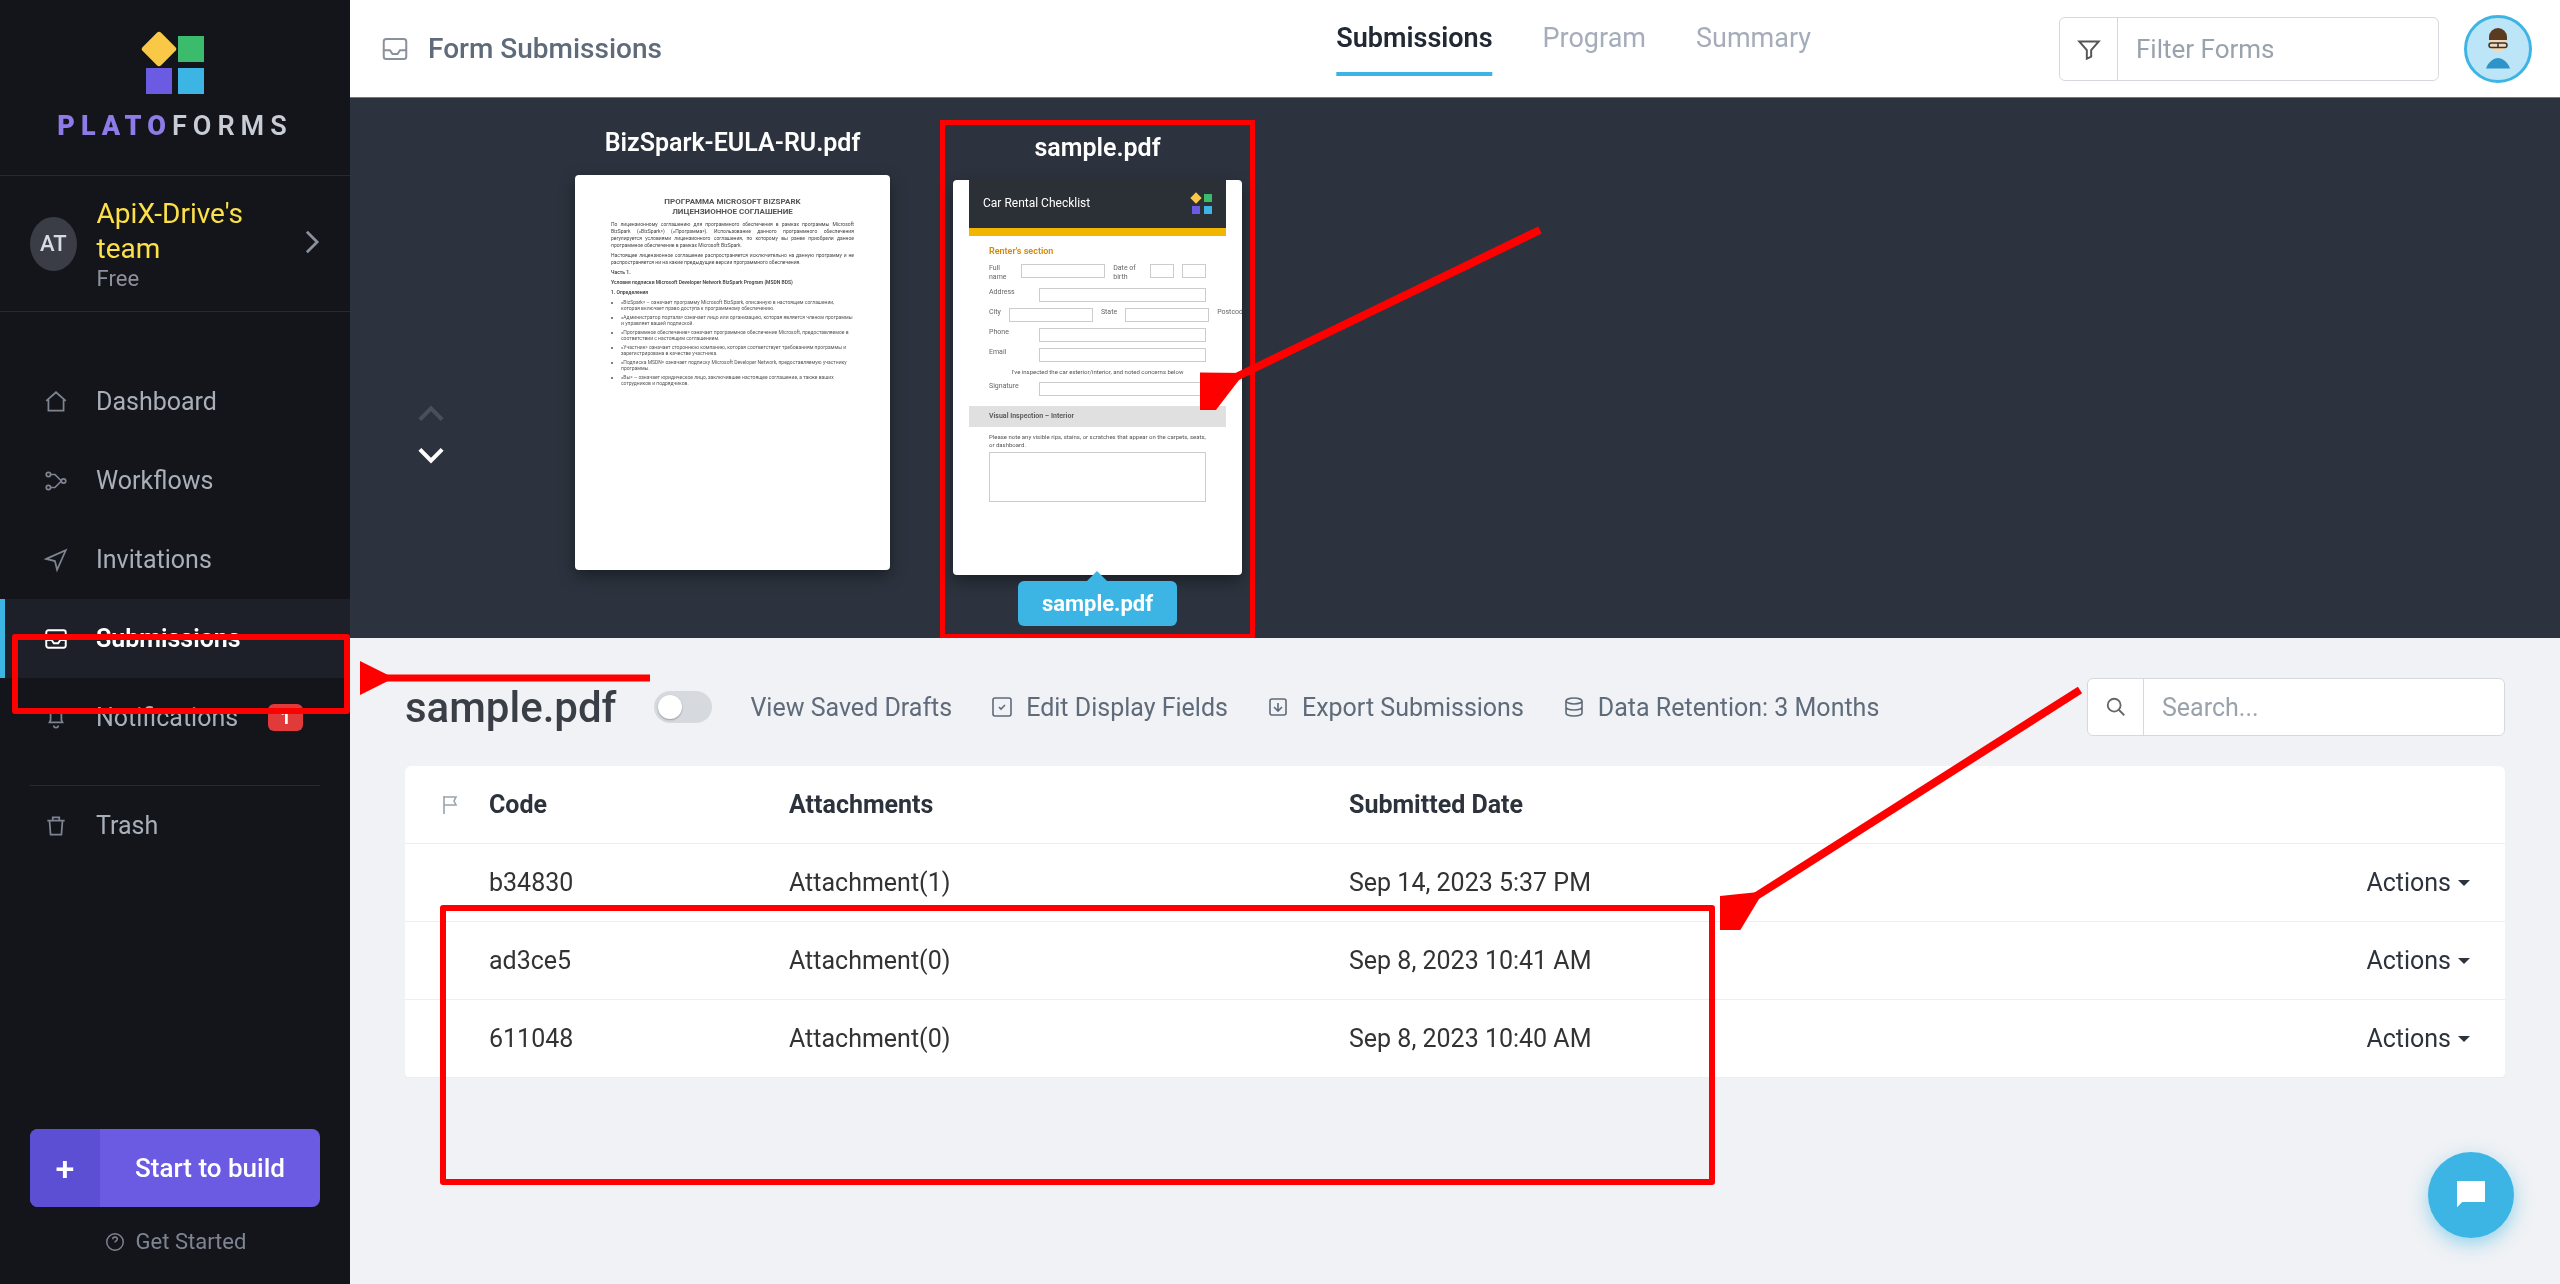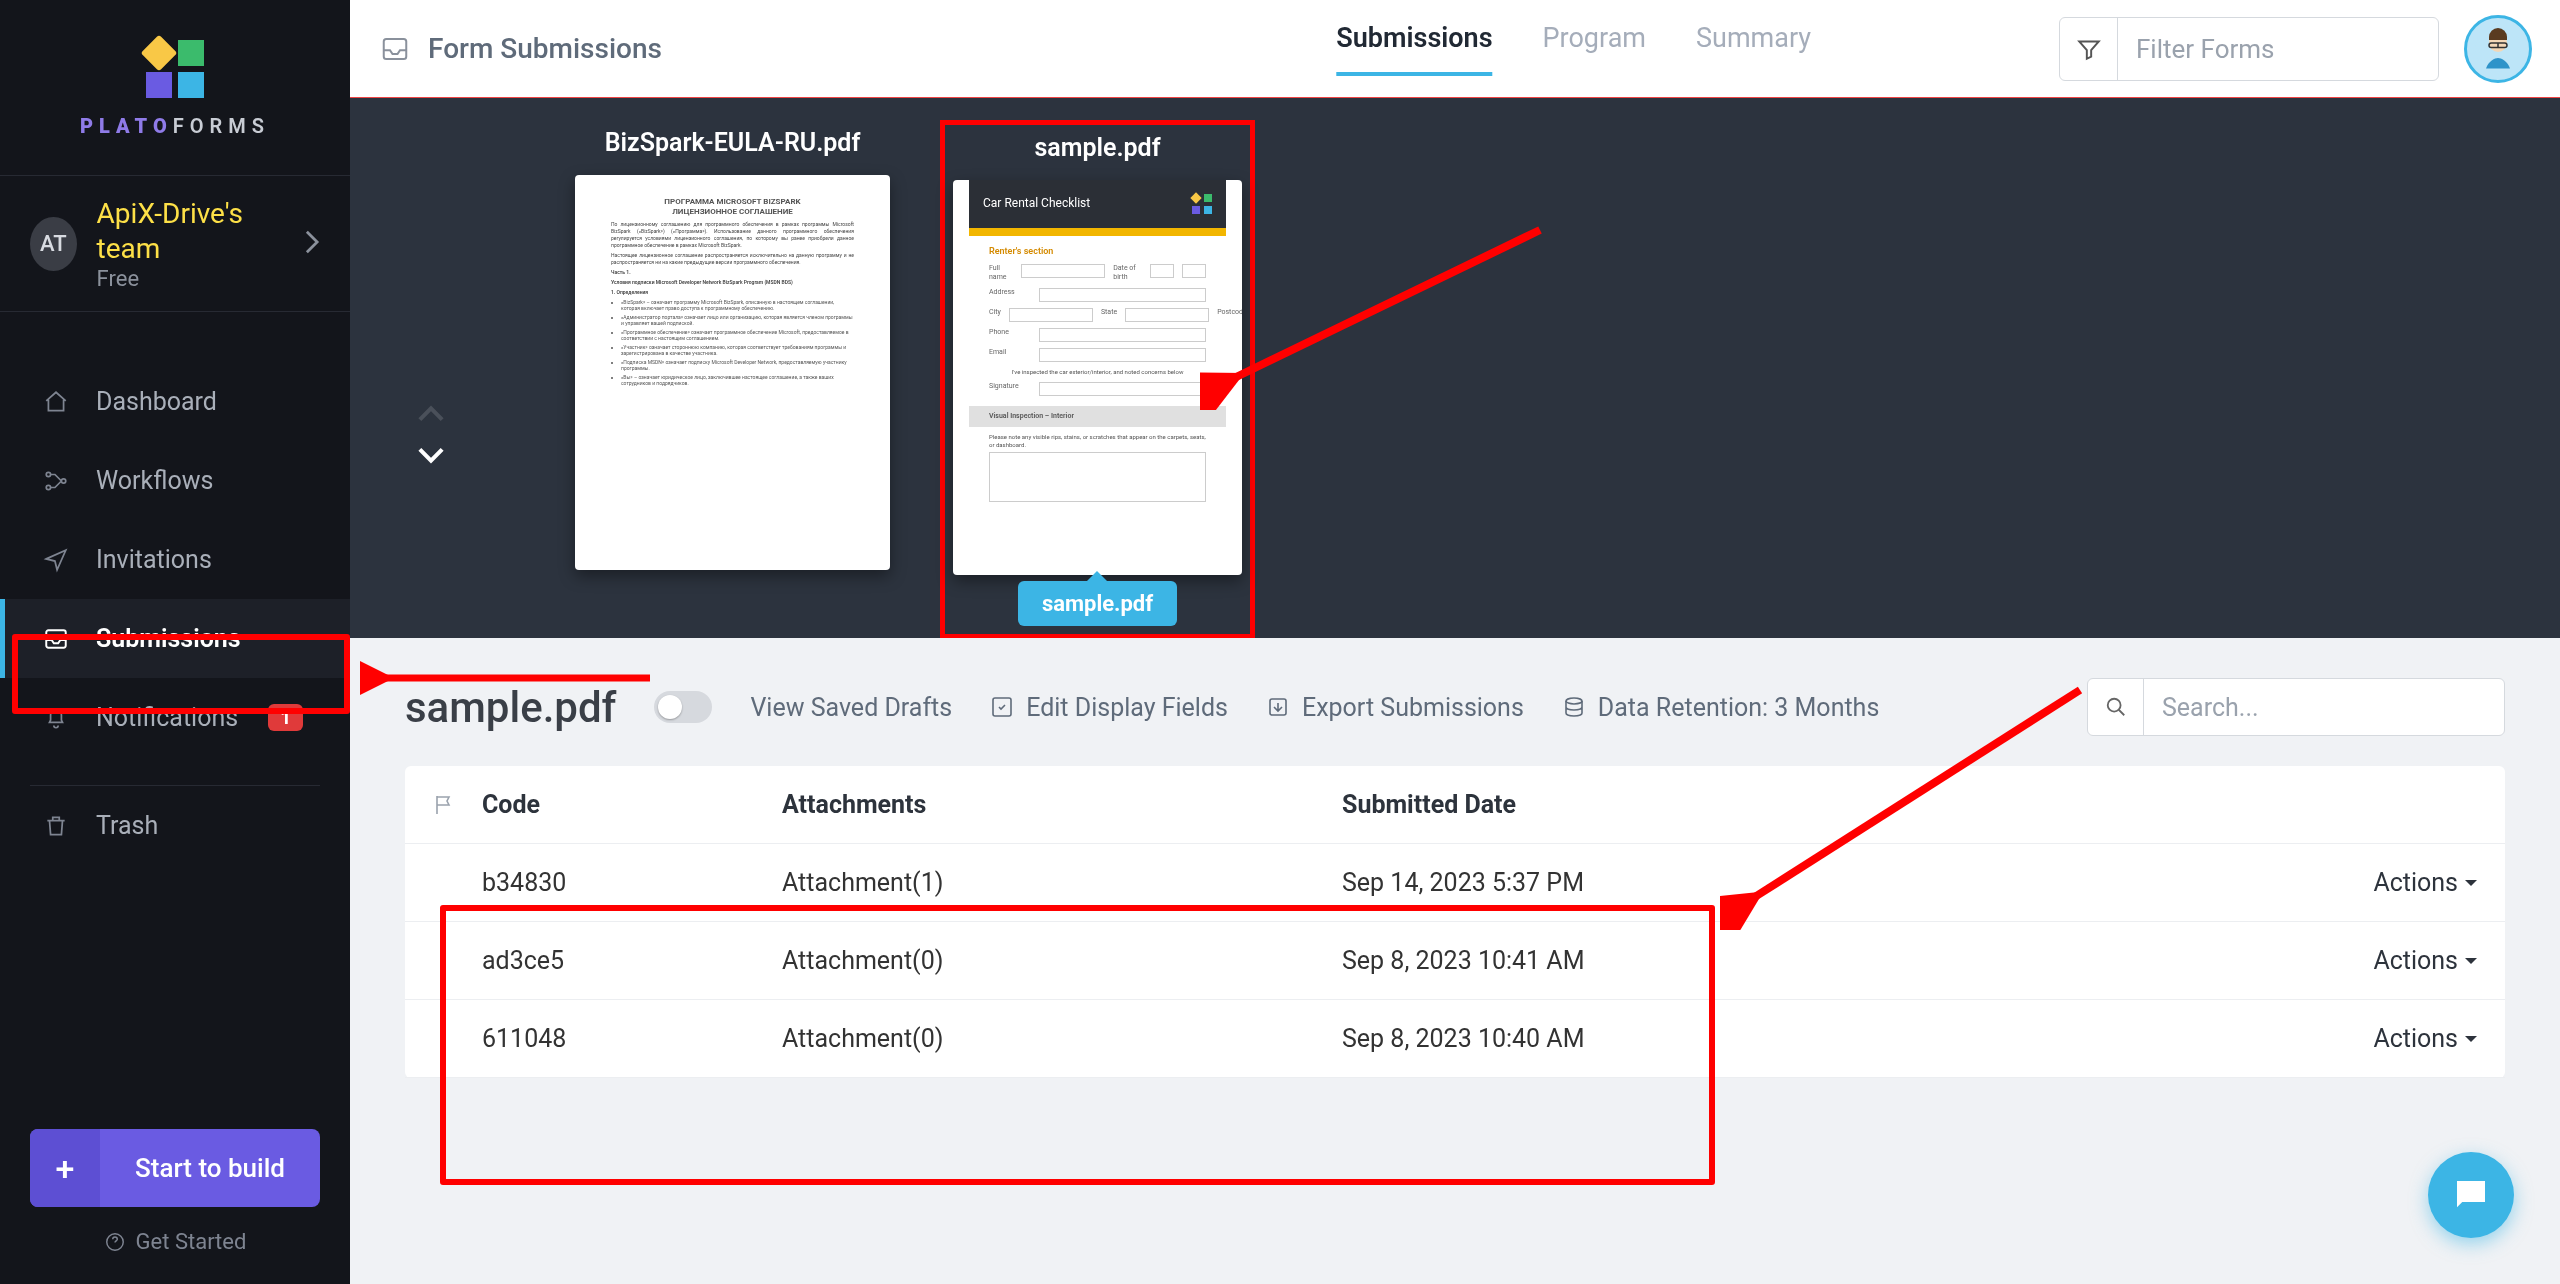--- a/index.html
+++ b/index.html
@@ -30,21 +30,21 @@
   position:absolute; left:0; top:0; bottom:0; width:350px;
   background:#13151b; color:#c8ccd4; display:flex; flex-direction:column;
 }
 .logo-box { height:175px; display:flex; flex-direction:column; align-items:center; justify-content:center; gap:14px; }
 .logo-icon { width:62px; height:62px; position:relative; }
 .logo-icon span { position:absolute; width:26px; height:26px; }
 .logo-icon .tl{ left:2px; top:2px; background:#f9c846; transform:rotate(45deg); border-radius:3px; }
 .logo-icon .tr{ right:2px; top:2px; background:#3bbb6c; }
 .logo-icon .bl{ left:2px; bottom:2px; background:#6a5be2; }
 .logo-icon .br{ right:2px; bottom:2px; background:#3cb5e5; }
-.logo-text { letter-spacing:6px; font-size:20px; font-weight:600; color:#c8ccd4; user-select:none; }
+.logo-text { letter-spacing:6px; font-size:27px; font-weight:600; color:#c8ccd4; user-select:none; }
 .logo-text b { color:#8f7be8; }
 
 .account { display:flex; align-items:center; gap:20px; padding:20px 30px; border-top:1px solid #272a33; border-bottom:1px solid #272a33; cursor:pointer;}
 .account .badge { width:54px; height:54px; border-radius:50%; background:#3a3d45; color:#d8dbe1; display:flex; align-items:center; justify-content:center; font-size:22px; font-weight:500; }
 .account .txt .t1 { font-size:28px; color:#fde047; line-height:1.25; }
 .account .txt .t2 { font-size:22px; color:#8b919c; }
 .account .chev { margin-left:auto; color:#8b919c; }
 
 .nav { list-style:none; margin-top:50px; }
 .nav li { display:flex; align-items:center; gap:26px; padding:25px 42px; font-size:25px; color:#a9afb9; cursor:pointer; position:relative; }
@@ -120,21 +120,21 @@
 .panel-head .search {
   margin-left:auto; display:flex; align-items:center; height:58px;
   border:1px solid #d5d9de; background:#fff; border-radius:6px;
 }
 .panel-head .search .sicon{ width:56px; display:flex; align-items:center; justify-content:center; border-right:1px solid #d5d9de; height:100%; color:#666;}
 .panel-head .search input{ border:none; outline:none; font-size:25px; padding:0 18px; width:360px;}
 .table { background:#fff; margin-top:30px; border-radius:6px; overflow:visible; position:relative; }
 .table .thead, .table .trow {
   display:grid;
   grid-template-columns: 50px 300px 560px 600px 1fr;
-  align-items:center; padding:24px 27px; font-size:25px; border-bottom:1px solid #eceef1;
+  align-items:center; padding:24px 34px; font-size:25px; border-bottom:1px solid #eceef1;
 }
 .table .thead { font-weight:700; color:#2d333c; }
 .table .flag, .table .action { display:flex; justify-content:flex-start; color:#9aa2ad; }
 .table .action { justify-content:flex-end; color:#2d333c; cursor:pointer; }
 .table .action span { display:flex; align-items:center; gap:6px;}
 
 
 .anno { position:absolute; pointer-events:none; }
 .box-red { border:6px solid red; border-radius:3px; }
 .arrow-svg { position:absolute; }

